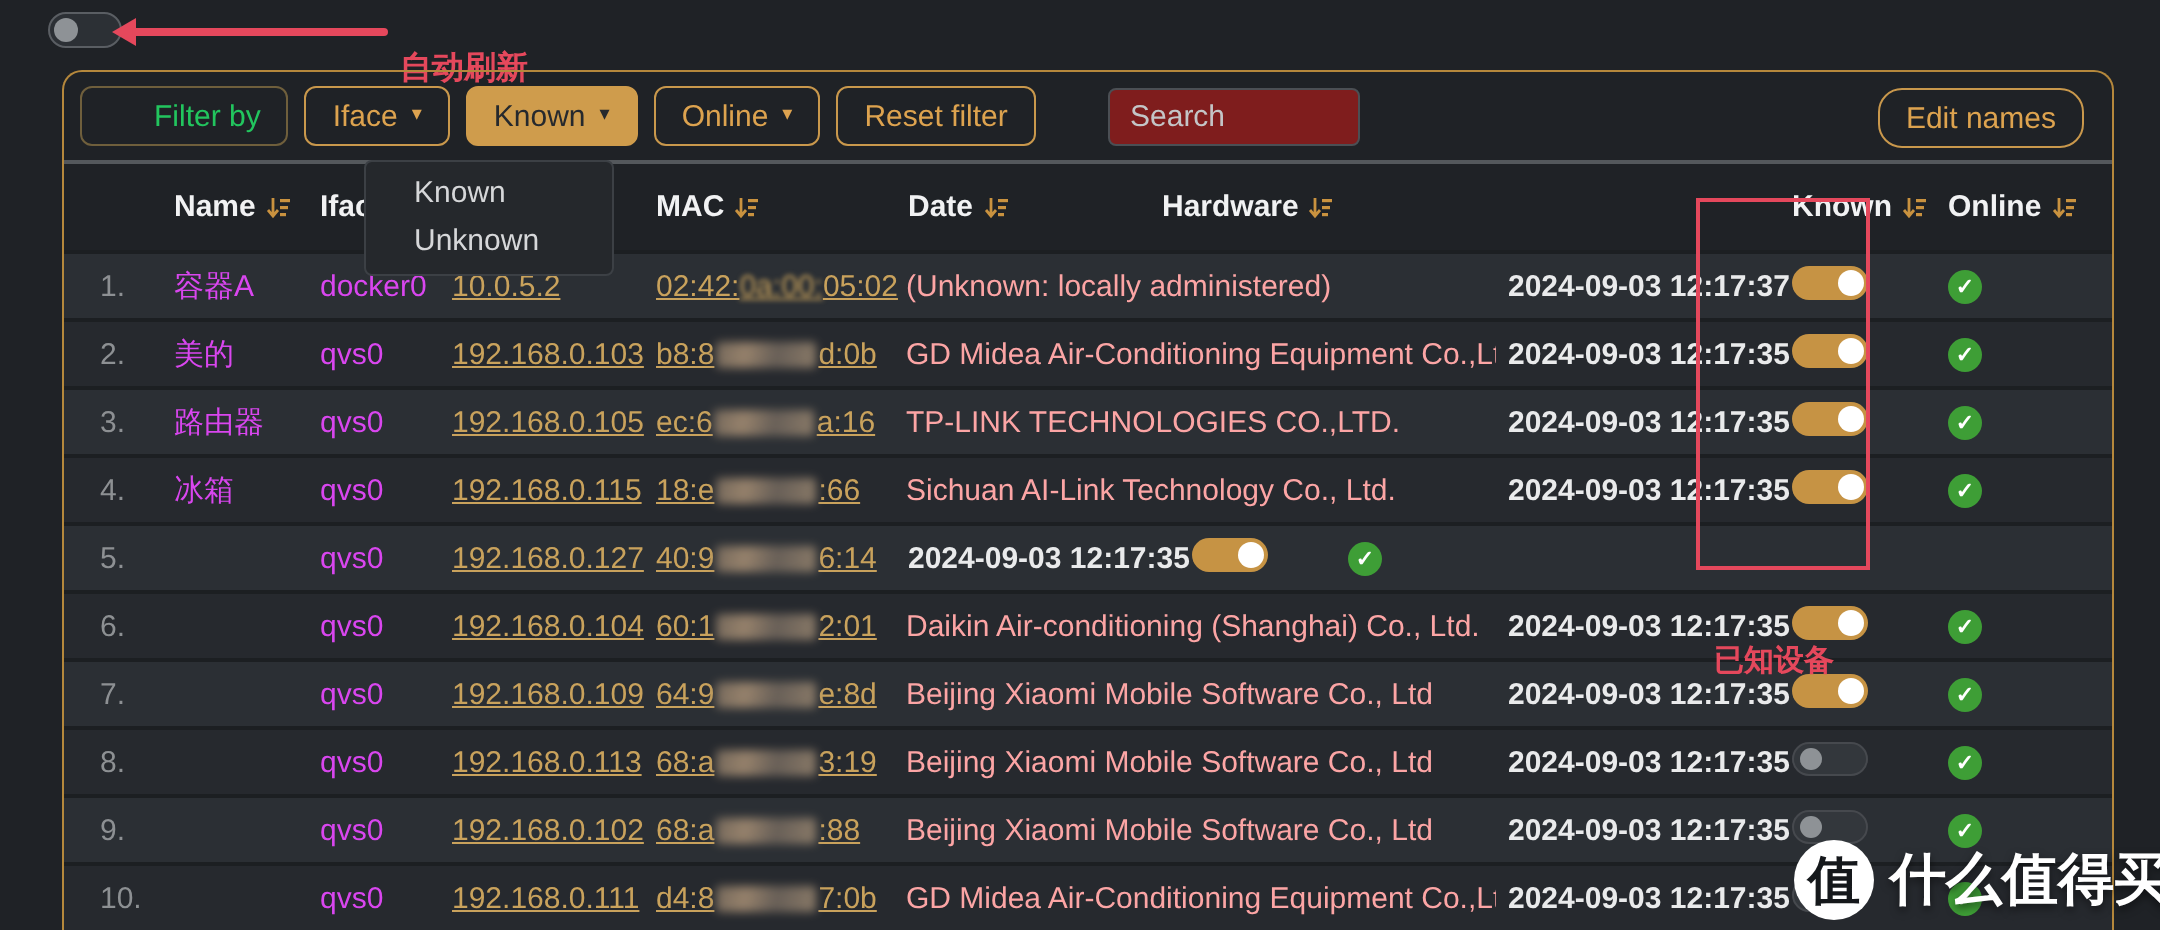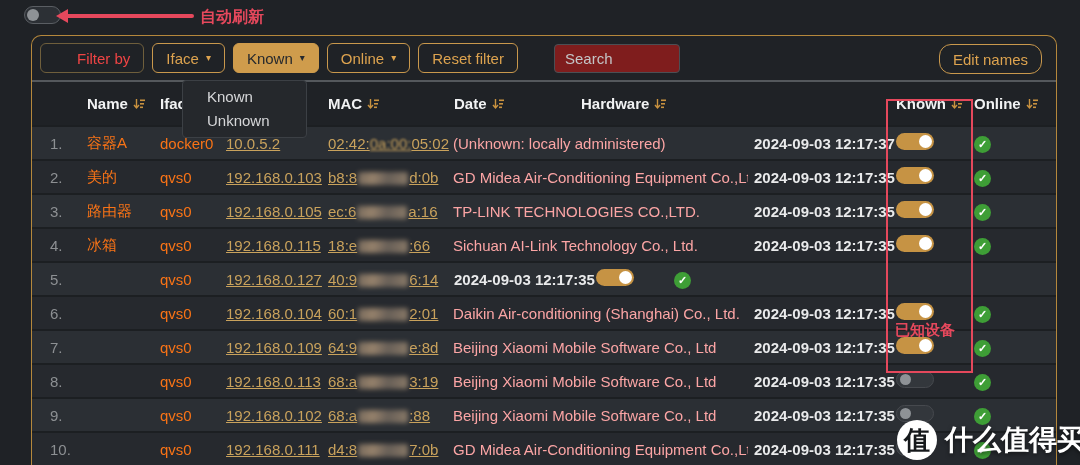--- a/index.html
+++ b/index.html
@@ -12,33 +12,33 @@
   
   .auto-toggle { position:absolute; left:24px; top:6px; width:37px; height:18px;
     border-radius:10px; background:#2c3035; border:1px solid #5a5e63; }
   .auto-toggle .knob { position:absolute; left:2px; top:2px; width:12px; height:12px;
     border-radius:50%; background:#8e9296; }
   .arrow-head { position:absolute; left:56px; top:9px; width:0; height:0;
     border-top:7px solid transparent; border-bottom:7px solid transparent;
     border-right:12px solid #e5485c; }
   .arrow-line { position:absolute; left:66px; top:14px; width:128px; height:4px;
     background:#e5485c; border-radius:2px; }
-  .auto-label { position:absolute; left:200px; top:7px; color:#e5485c;
+  .auto-label { position:absolute; left:200px; top:24px; color:#e5485c;
     font-size:16px; font-weight:bold; }
   
   .panel { position:absolute; left:31px; top:35px; width:1026px; height:430px;
     border:1px solid #b5883c; border-bottom:none; border-radius:10px 10px 0 0; }
   
   .toolbar { position:relative; height:46px; padding:7px 8px;
     border-bottom:2px solid #54585c; display:flex; gap:8px; align-items:center; }
   .btn { height:30px; padding:0 13px; border-radius:6px; border:1px solid #c9984c;
     background:transparent; color:#dda34f; font-size:15px; font-family:inherit;
     display:inline-flex; align-items:center; gap:7px; white-space:nowrap; cursor:pointer; }
   .btn .caret { font-size:10px; line-height:1; }
-  .btn.muted { border-color:#6f5f3c; color:#ef4444;padding-left:36px; }
+  .btn.muted { border-color:#6f5f3c; color:#22c55e;padding-left:36px; }
   .btn.active { background:#cf9c4c; border-color:#cf9c4c; color:#26292d; }
   .search { position:absolute; left:522px; top:8px; width:126px; height:29px;
     background:#7f1d1d; border:1px solid #4b4f54; border-radius:4px;
     color:#cfd0d2; font-size:15px; padding:0 10px; font-family:inherit; }
   .search::placeholder { color:#c4c5c7; }
   .edit-btn { position:absolute; right:14px; top:8px;border-radius:12px; }
   
   .dropdown { position:absolute; left:150px; top:44px; width:125px;
     background:#25282c; border:1px solid #3c4045; border-radius:4px;
     padding:4px 0; z-index:40; }
@@ -55,42 +55,42 @@
   .c-ip     { width:98px;  padding-left:4px; }
   .c-mac    { width:128px; padding-left:8px; }
   .c-hw     { width:300px; padding-left:5px; }
   .c-date   { width:128px; padding-left:6px; }
   .c-known  { width:88px;  padding-left:20px; }
   .c-online { width:92px;  padding-left:10px; }
   .tr { display:flex; height:34px; align-items:center; background:#2b2f34;
     border-top:2px solid #1c1f22; font-size:15px; }
   .tr:nth-child(even) { background:#26292e; }
   .td.c-num { color:#8d9093; }
-  .td.c-name, .td.c-iface { color:#f97316; }
+  .td.c-name, .td.c-iface { color:#d946ef; }
   .td.c-hw { color:#fca5a5; white-space:nowrap; overflow:hidden; }
   .td.c-date { color:#e9eaeb; font-weight:bold; white-space:nowrap; }
   .link { color:#c9a25c; text-decoration:underline; cursor:pointer; white-space:nowrap; }
   .mac-mid { filter:blur(1.3px); }
   .censor { display:inline-block; width:50px; height:13px; margin:0 1px;
     vertical-align:-2px; border-radius:2px; opacity:.9;
     background:linear-gradient(100deg,#7d6f60 0%,#a28b72 30%,#6f655c 60%,#95836e 100%);
     filter:blur(2.5px); }
   .toggle { width:38px; height:17px; border-radius:9px; position:relative;
     display:inline-block; cursor:pointer; }
   .toggle.on { background:#c69344; }
   .toggle.on .knob { position:absolute; right:2px; top:2px; width:13px; height:13px;
     border-radius:50%; background:#ffffff; }
   .toggle.off { background:#33373c; border:1px solid #46494e; }
   .toggle.off .knob { position:absolute; left:3px; top:2px; width:11px; height:11px;
     border-radius:50%; background:#8e9296; }
   .check { width:17px; height:17px; border-radius:50%; background:#3e9e36;
     color:#fff; font-size:11px; font-weight:bold;
     display:inline-flex; align-items:center; justify-content:center; }
   
-  .known-rect { position:absolute; left:886px; top:99px; width:87px; height:274px;
+  .known-rect { position:absolute; left:848px; top:99px; width:87px; height:186px;
     border:2px solid #e5485c; z-index:20; pointer-events:none; }
   .known-rect-label { position:absolute; left:7px; top:220px; color:#e5485c;
     font-size:15px; font-weight:bold; white-space:nowrap; }
   
   .wm { position:absolute; left:897px; top:420px; display:flex; align-items:center;
     gap:8px; z-index:50; }
   .wm-logo { width:40px; height:40px; border-radius:50%; background:#ffffff;
     color:#15181b; display:flex; align-items:center; justify-content:center;
     font-size:26px; font-weight:bold; }
   .wm-text { color:#ffffff; font-size:28px; font-weight:bold;

